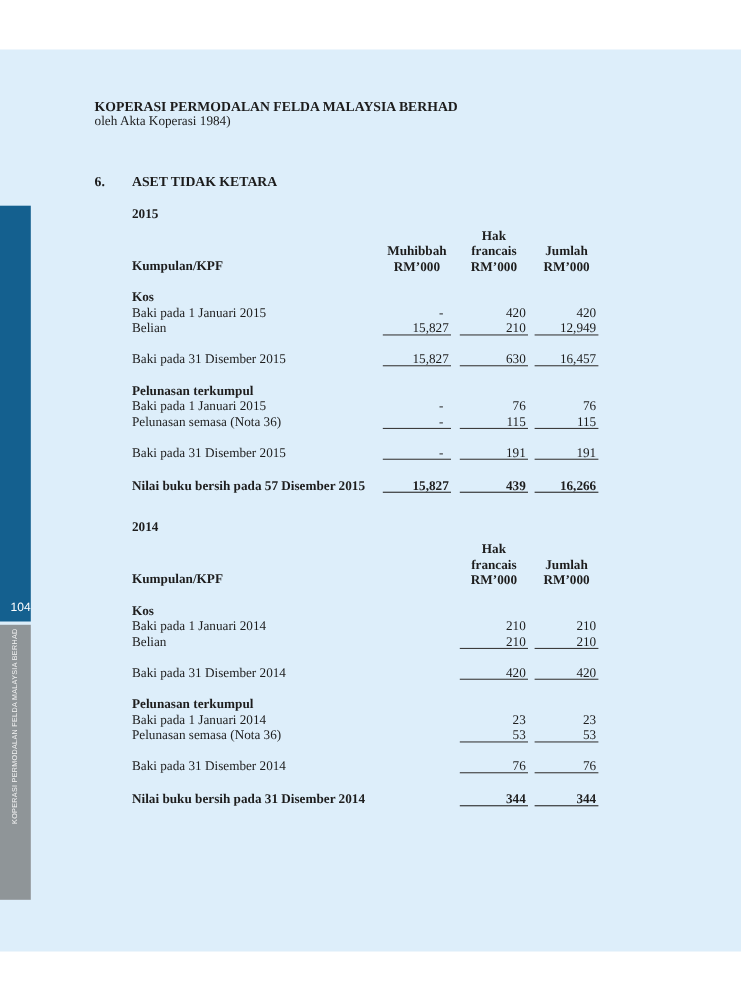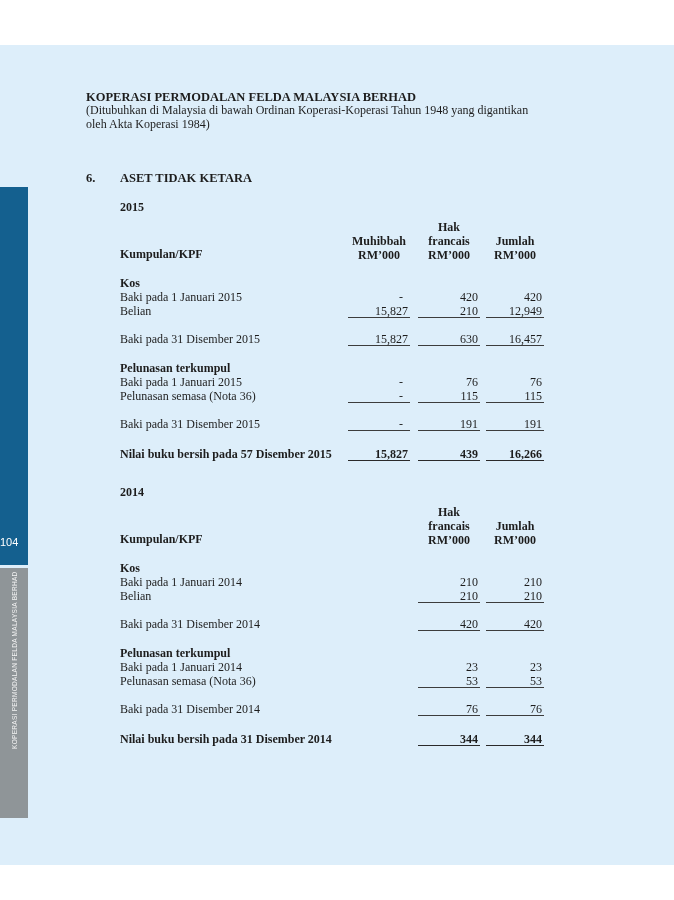--- a/index.html
+++ b/index.html
@@ -2,21 +2,21 @@
 <html><head>
 <meta charset="utf-8">
 <style>
   html,body{margin:0;padding:0;}
   body{
     width:674px;height:900px;position:relative;background:#ffffff;
     font-family:"Liberation Serif", serif;color:#1d1d1d;overflow:hidden;
   }
   .page-bg{position:absolute;left:0;top:45px;width:674px;height:820px;background:#ddeefa;}
   .navy-strip{position:absolute;left:0;top:187px;width:28px;height:378px;background:#14608f;}
-  .page-num{position:absolute;bottom:17px;left:0;width:100%;text-align:left;color:#ffffff;
+  .page-num{position:absolute;bottom:7px;left:0;width:100%;text-align:right;color:#ffffff;
     font-family:"Liberation Sans",sans-serif;font-size:11px;}
   .gray-strip{position:absolute;left:0;top:568px;width:28px;height:250px;background:#8f9598;}
   .vtext{position:absolute;top:2px;left:0;width:28px;height:180px;
     display:flex;align-items:center;justify-content:center;
     writing-mode:vertical-rl;transform:rotate(180deg);
     color:#f4f4f4;font-family:"Liberation Sans",sans-serif;font-size:6.5px;
     letter-spacing:0.3px;white-space:nowrap;}
   .content{position:absolute;left:86px;top:90px;width:472px;}
   .doc-title{font-size:12.5px;font-weight:bold;line-height:14px;}
   .doc-sub{font-size:12px;line-height:13.5px;}
@@ -49,21 +49,20 @@
 <div class="navy-strip" style="background: rgb(20, 96, 143);">
   <div class="page-num">104</div>
 </div>
 
 <div class="gray-strip" style="background: rgb(143, 149, 152);">
   <div class="vtext">KOPERASI PERMODALAN FELDA MALAYSIA BERHAD</div>
 </div>
 
 <div class="content">
   <div class="doc-title">KOPERASI PERMODALAN FELDA MALAYSIA BERHAD</div>
-  <div class="doc-sub">(Ditubuhkan di Malaysia di bawah Ordinan Koperasi-Koperasi Tahun 1948 yang digantikan</div>
   <div class="doc-sub">oleh Akta Koperasi 1984)</div>
 
   <div class="section">
     <div class="section-num">6.</div>
     <div>ASET TIDAK KETARA</div>
   </div>
 
   <div id="t2015" class="table-wrap">
       <div class="year">2015</div>
       <div class="thead">

